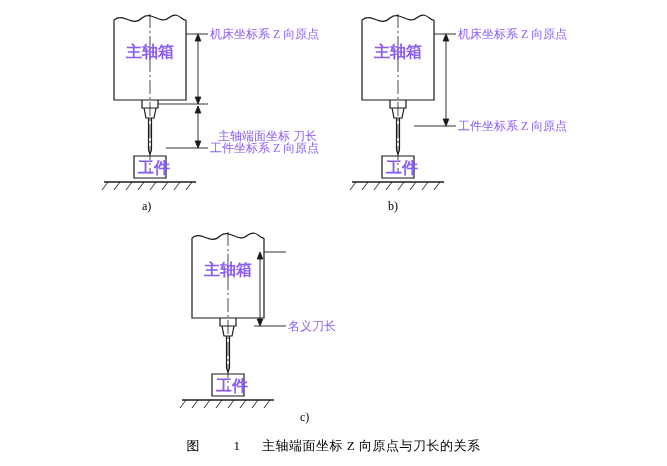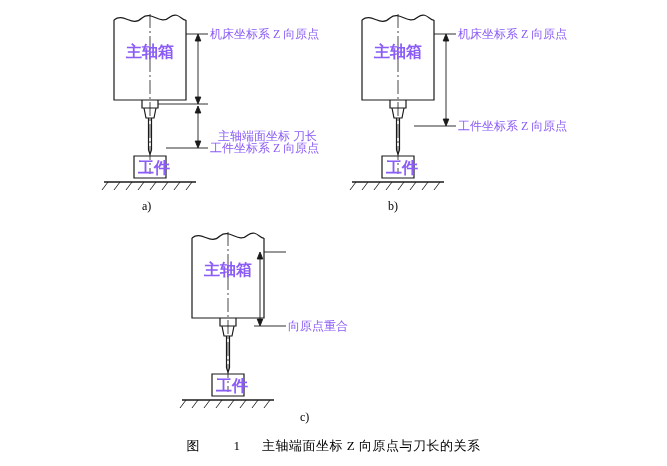--- a/index.html
+++ b/index.html
@@ -184,21 +184,21 @@
     <g stroke="#1a1a1a" stroke-width="0.9" fill="#1a1a1a">
       <path d="M92,28 L92,98" stroke-width="0.9" fill="none"></path>
       <polygon points="92,26 89.2,33 94.8,33"></polygon>
       <polygon points="92,100 89.2,93 94.8,93"></polygon>
     </g>
   </svg>
 
   <span class="lbl boxlabel" style="left:36px;top:36px;">主轴箱</span>
   <span class="lbl boxlabel" style="left:48px;top:152px;">工件</span>
 
-  <span class="lbl" style="left:120px;top:94px;">向原点重合</span>
+  <span class="lbl" style="left:120px;top:94px;">名义刀长</span>
 </div>
 
 <div class="sub-caption" style="left:300px;top:410px;">c)</div>
 
 <div class="fig-caption" style="top:437px;">
   <span>图</span>
   <span style="display:inline-block;width:26px;"></span>
   <span>1</span>
   <span style="display:inline-block;width:14px;"></span>
   <span>主轴端面坐标 Z 向原点与刀长的关系</span>

